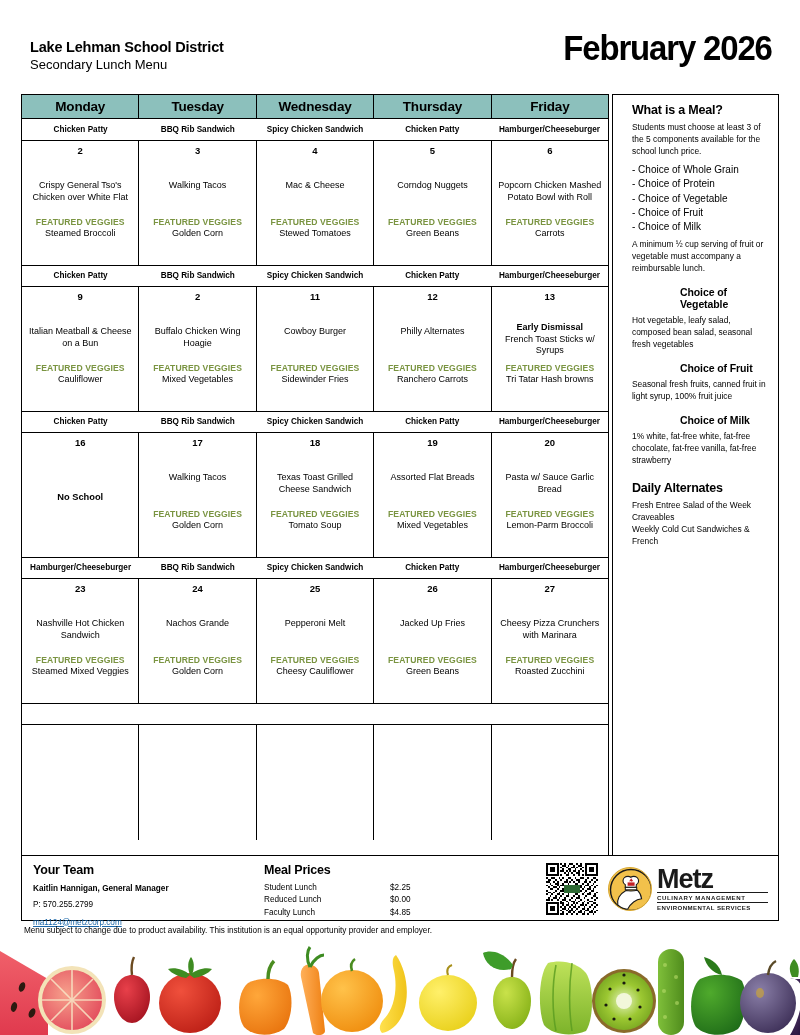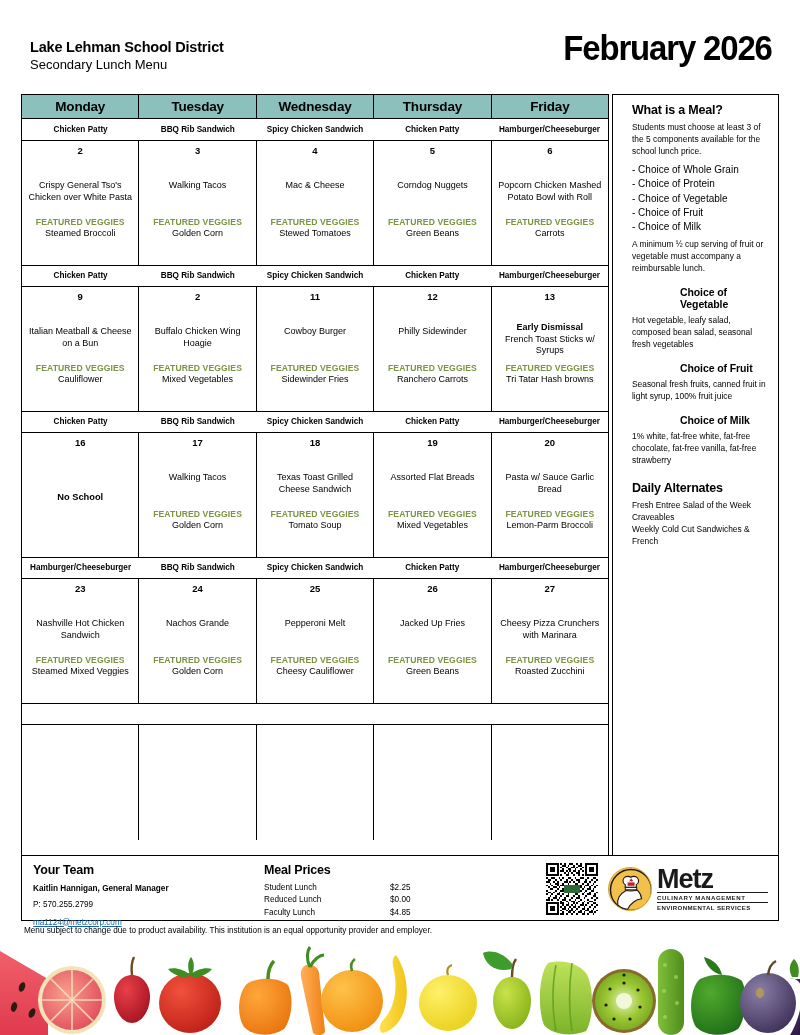--- a/index.html
+++ b/index.html
@@ -153,21 +153,21 @@
     <div class="entree-row first">
       <div class="entree">Chicken Patty</div>
       <div class="entree">BBQ Rib Sandwich</div>
       <div class="entree">Spicy Chicken Sandwich</div>
       <div class="entree">Chicken Patty</div>
       <div class="entree">Hamburger/Cheeseburger</div>
     </div>
     <div class="week-row w1">
       <div class="daycell">
         <div class="daynum">2</div>
-        <div class="meal">Crispy General Tso's Chicken over White Pasta</div>
+        <div class="meal">Crispy General Tso's Chicken over White Flat</div>
         <div class="veg-block">
           <div class="veg-title">FEATURED VEGGIES</div>
           <div class="veg-name">Steamed Broccoli</div>
         </div>
       </div>
       <div class="daycell">
         <div class="daynum">3</div>
         <div class="meal">Walking Tacos</div>
         <div class="veg-block">
           <div class="veg-title">FEATURED VEGGIES</div>
@@ -227,21 +227,21 @@
       <div class="daycell">
         <div class="daynum">11</div>
         <div class="meal">Cowboy Burger</div>
         <div class="veg-block">
           <div class="veg-title">FEATURED VEGGIES</div>
           <div class="veg-name">Sidewinder Fries</div>
         </div>
       </div>
       <div class="daycell">
         <div class="daynum">12</div>
-        <div class="meal">Philly Sidewinder</div>
+        <div class="meal">Philly Alternates</div>
         <div class="veg-block">
           <div class="veg-title">FEATURED VEGGIES</div>
           <div class="veg-name">Ranchero Carrots</div>
         </div>
       </div>
       <div class="daycell">
         <div class="daynum">13</div>
         <div class="meal has-note"><span class="note">Early Dismissal</span><span>French Toast Sticks w/ Syrups</span></div>
         <div class="veg-block">
           <div class="veg-title">FEATURED VEGGIES</div>

